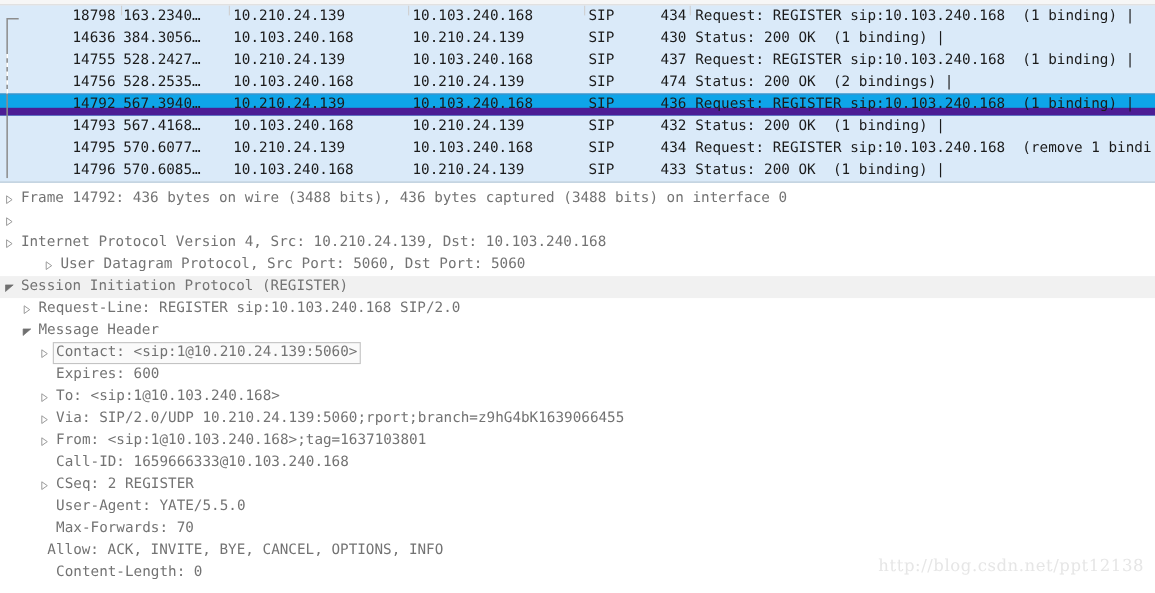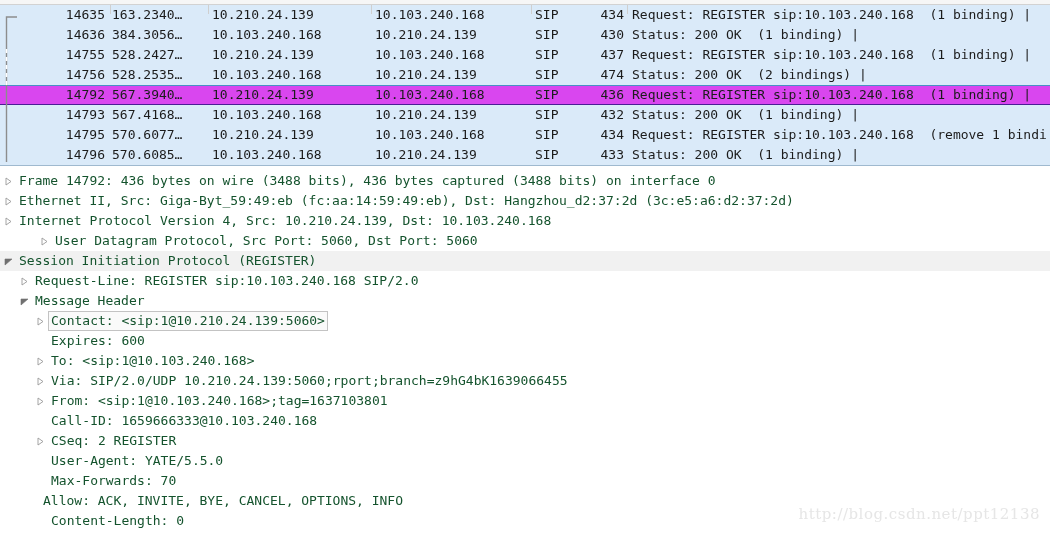--- a/index.html
+++ b/index.html
@@ -56,23 +56,23 @@
     left: 0;
     width: 1050px;
     height: 20px;
     line-height: 20px;
     font-size: 13px;
     color: #1b1b1b;
     white-space: pre;
     box-sizing: border-box;
   }
   .prow.selected {
-    background: #d946ef;
+    background: #0ea5e9;
     border-top: 1px solid #4a8fc4;
-    border-bottom: 1px solid #4c1d95;
+    border-bottom: 7px solid #4c1d95;
     line-height: 18px;
   }
   .pcell {
     position: absolute;
     top: 0;
     white-space: pre;
     overflow: hidden;
   }
   .c-no    { left: 0px;   width: 105px; text-align: right; }
   .c-time  { left: 112px; width: 90px;  text-align: left; }
@@ -99,21 +99,21 @@
     background: #ffffff;
     overflow: hidden;
   }
   .drow {
     position: absolute;
     left: 0;
     width: 1050px;
     height: 20px;
     line-height: 20px;
     font-size: 13px;
-    color: #14532d;
+    color: #737373;
     white-space: pre;
   }
   .drow.shaded { background: #f1f1f1; }
   .dtext {
     position: absolute;
     top: 0;
     white-space: pre;
   }
   .dtext.focusbox {
     border: 1px solid #c3c3c3;
@@ -155,39 +155,39 @@
     <svg width="14" height="151" viewBox="0 0 14 151">
       <path d="M1.5,151 L1.5,6 L12,6" fill="none" stroke="#8d8d8d" stroke-width="1.4"></path>
       <path d="M1.5,38 L1.5,76" fill="none" stroke="#ffffff" stroke-width="1.6" stroke-dasharray="4 4"></path>
     </svg>
   </div>
   <div class="plist-colsep" style="left:110px;"></div>
   <div class="plist-colsep" style="left:208px;"></div>
   <div class="plist-colsep" style="left:371px;"></div>
   <div class="plist-colsep" style="left:531px;"></div>
   <div class="plist-colsep" style="left:627px;"></div>
-<div class="prow" style="top: 0px;"><div class="pcell c-no">14635</div><div class="pcell c-time">163.2340…</div><div class="pcell c-src">10.210.24.139</div><div class="pcell c-dst">10.103.240.168</div><div class="pcell c-proto">SIP</div><div class="pcell c-len">434</div><div class="pcell c-info">Request: REGISTER sip:10.103.240.168  (1 binding) |</div></div>
+<div class="prow" style="top: 0px;"><div class="pcell c-no">18798</div><div class="pcell c-time">163.2340…</div><div class="pcell c-src">10.210.24.139</div><div class="pcell c-dst">10.103.240.168</div><div class="pcell c-proto">SIP</div><div class="pcell c-len">434</div><div class="pcell c-info">Request: REGISTER sip:10.103.240.168  (1 binding) |</div></div>
     <div class="prow" style="top: 20px;"><div class="pcell c-no">14636</div><div class="pcell c-time">384.3056…</div><div class="pcell c-src">10.103.240.168</div><div class="pcell c-dst">10.210.24.139</div><div class="pcell c-proto">SIP</div><div class="pcell c-len">430</div><div class="pcell c-info">Status: 200 OK  (1 binding) |</div></div>
     <div class="prow" style="top: 40px;"><div class="pcell c-no">14755</div><div class="pcell c-time">528.2427…</div><div class="pcell c-src">10.210.24.139</div><div class="pcell c-dst">10.103.240.168</div><div class="pcell c-proto">SIP</div><div class="pcell c-len">437</div><div class="pcell c-info">Request: REGISTER sip:10.103.240.168  (1 binding) |</div></div>
     <div class="prow" style="top: 60px;"><div class="pcell c-no">14756</div><div class="pcell c-time">528.2535…</div><div class="pcell c-src">10.103.240.168</div><div class="pcell c-dst">10.210.24.139</div><div class="pcell c-proto">SIP</div><div class="pcell c-len">474</div><div class="pcell c-info">Status: 200 OK  (2 bindings) |</div></div>
     <div class="prow selected" style="top: 80px;"><div class="pcell c-no">14792</div><div class="pcell c-time">567.3940…</div><div class="pcell c-src">10.210.24.139</div><div class="pcell c-dst">10.103.240.168</div><div class="pcell c-proto">SIP</div><div class="pcell c-len">436</div><div class="pcell c-info">Request: REGISTER sip:10.103.240.168  (1 binding) |</div></div>
     <div class="prow" style="top: 100px;"><div class="pcell c-no">14793</div><div class="pcell c-time">567.4168…</div><div class="pcell c-src">10.103.240.168</div><div class="pcell c-dst">10.210.24.139</div><div class="pcell c-proto">SIP</div><div class="pcell c-len">432</div><div class="pcell c-info">Status: 200 OK  (1 binding) |</div></div>
     <div class="prow" style="top: 120px;"><div class="pcell c-no">14795</div><div class="pcell c-time">570.6077…</div><div class="pcell c-src">10.210.24.139</div><div class="pcell c-dst">10.103.240.168</div><div class="pcell c-proto">SIP</div><div class="pcell c-len">434</div><div class="pcell c-info">Request: REGISTER sip:10.103.240.168  (remove 1 binding) |</div></div>
     <div class="prow" style="top: 140px;"><div class="pcell c-no">14796</div><div class="pcell c-time">570.6085…</div><div class="pcell c-src">10.103.240.168</div><div class="pcell c-dst">10.210.24.139</div><div class="pcell c-proto">SIP</div><div class="pcell c-len">433</div><div class="pcell c-info">Status: 200 OK  (1 binding) |</div></div>
   </div>
 
 <div id="pane-splitter"></div>
 
 <div id="packet-detail">
     <div class="drow" style="top: 0px;"><span class="tri" style="left: 4px;"><svg width="9" height="9" viewBox="0 0 9 9">
           <path d="M2,1 L7,4.5 L2,8 Z" fill="none" stroke="#9a9a9a" stroke-width="0.9"></path>
         </svg></span><span class="dtext" style="left: 19px;">Frame 14792: 436 bytes on wire (3488 bits), 436 bytes captured (3488 bits) on interface 0</span></div>
     <div class="drow" style="top: 20px;"><span class="tri" style="left: 4px;"><svg width="9" height="9" viewBox="0 0 9 9">
           <path d="M2,1 L7,4.5 L2,8 Z" fill="none" stroke="#9a9a9a" stroke-width="0.9"></path>
-        </svg></span><span class="dtext" style="left: 19px;">Ethernet II, Src: Giga-Byt_59:49:eb (fc:aa:14:59:49:eb), Dst: Hangzhou_d2:37:2d (3c:e5:a6:d2:37:2d)</span></div>
+        </svg></span></div>
     <div class="drow" style="top: 40px; padding-left: 45px;"><span class="tri" style="left: 4px;"><svg width="9" height="9" viewBox="0 0 9 9">
           <path d="M2,1 L7,4.5 L2,8 Z" fill="none" stroke="#9a9a9a" stroke-width="0.9"></path>
         </svg></span><span class="dtext" style="left: 19px;">Internet Protocol Version 4, Src: 10.210.24.139, Dst: 10.103.240.168</span></div>
     <div class="drow" style="top: 60px; margin-left: 36px;"><span class="tri" style="left: 4px;"><svg width="9" height="9" viewBox="0 0 9 9">
           <path d="M2,1 L7,4.5 L2,8 Z" fill="none" stroke="#9a9a9a" stroke-width="0.9"></path>
         </svg></span><span class="dtext" style="left: 19px;">User Datagram Protocol, Src Port: 5060, Dst Port: 5060</span></div>
     <div class="drow shaded" style="top: 80px;"><span class="tri" style="left: 4px;"><svg width="9" height="9" viewBox="0 0 9 9">
           <path d="M1,2 L8,2 L1,8 Z" fill="#707070" stroke="#707070" stroke-width="0.6"></path>
         </svg></span><span class="dtext" style="left: 19px;">Session Initiation Protocol (REGISTER)</span></div>
     <div class="drow" style="top: 100px;"><span class="tri" style="left: 20px;"><svg width="9" height="9" viewBox="0 0 9 9">

